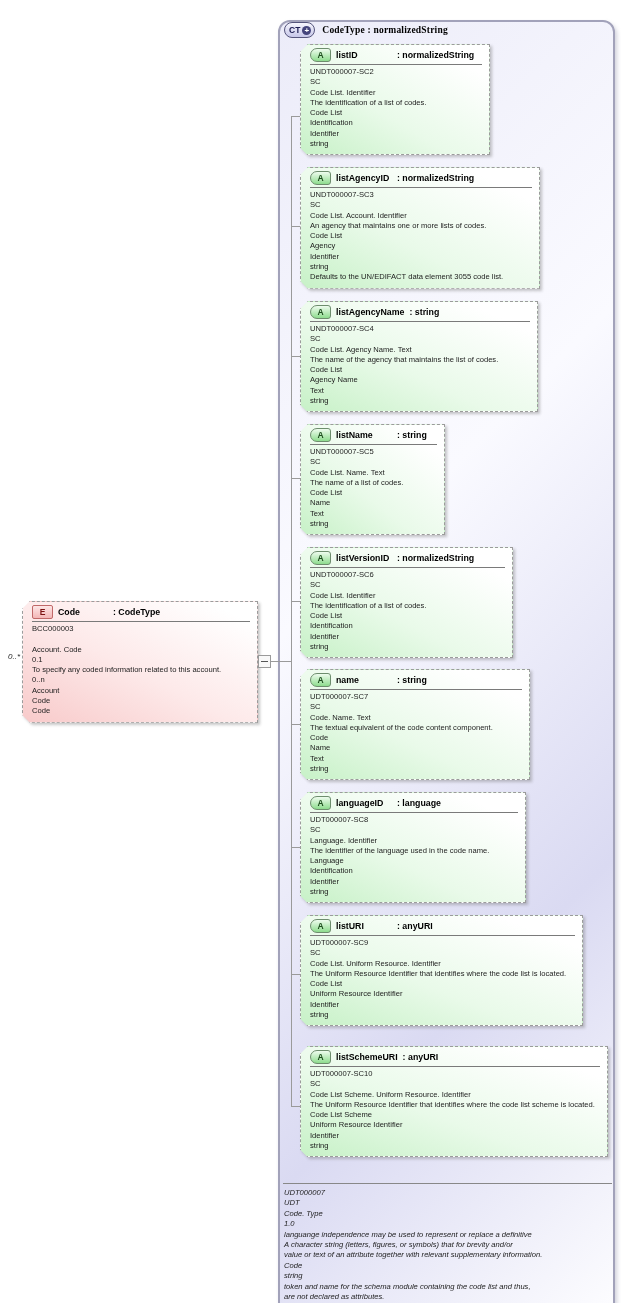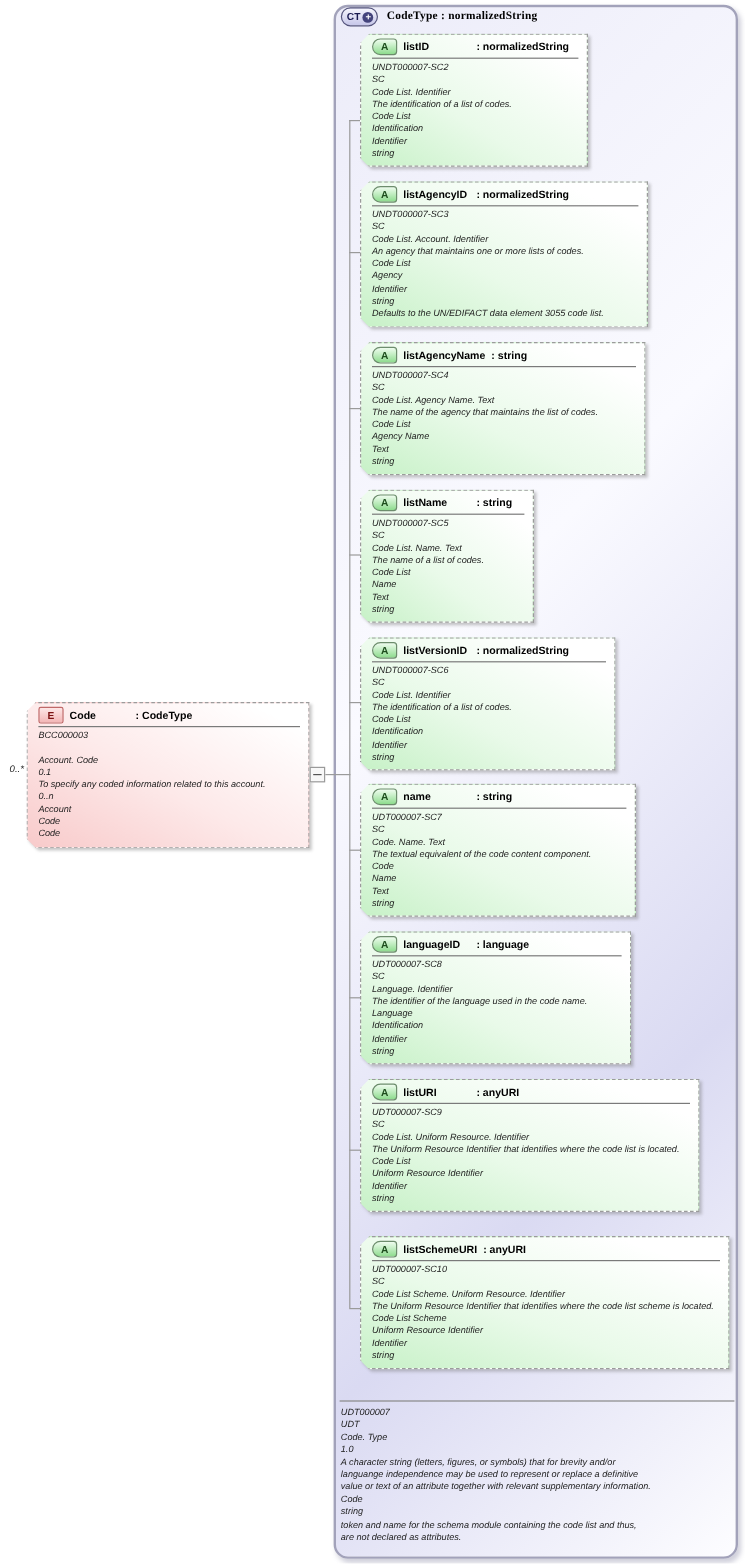--- a/index.html
+++ b/index.html
@@ -1,17 +1,17 @@
 <!DOCTYPE html>
 <html><head>
 <meta charset="utf-8">
 <style>
   html,body{margin:0;padding:0;background:#ffffff;}
   body{width:621px;height:1303px;position:relative;font-family:"Liberation Sans",sans-serif;overflow:hidden;}
-  .stage{position:absolute;inset:0;}
+  .stage{position:absolute;inset:0;margin-top:16px;}
 
   
   .ct-container{position:absolute;left:278px;top:4px;width:337px;height:1295px;box-sizing:border-box;
     border:2px solid #a2a2ba;border-radius:12px;
     background:linear-gradient(135deg,#ececf9 0%,#fafaff 38%,#dadaf2 72%,#fdfdff 100%);
     box-shadow:2px 3px 4px rgba(150,150,175,.45);}
   .ct-head{position:absolute;left:284px;top:6px;display:flex;align-items:center;gap:7px;z-index:5;}
   .ct-badge{display:inline-flex;align-items:center;gap:2px;height:14px;padding:0 3px 0 4px;
     border:1.5px solid #55557c;border-radius:8px;
     background:linear-gradient(#f5f5fd,#c7c7e9);color:#1a1a50;font-size:8.5px;font-weight:bold;}
@@ -34,21 +34,21 @@
   .box-head{display:flex;align-items:center;gap:5px;font-size:8.8px;font-weight:bold;color:#000000;white-space:nowrap;}
   .badge-a{display:inline-flex;align-items:center;justify-content:center;width:19px;height:12px;flex:0 0 19px;
     border:1px solid #6d8d6d;border-radius:7px 3px 3px 7px;
     background:linear-gradient(#eefcee,#8edc8e);color:#1d4d1d;font-size:8.5px;font-weight:bold;}
   .badge-e{display:inline-flex;align-items:center;justify-content:center;width:19px;height:12px;flex:0 0 19px;
     border:1px solid #c06868;border-radius:2px;
     background:linear-gradient(#fde6e6,#f3b6b6);color:#7c1212;font-size:8.5px;font-weight:bold;}
   .attr-name{min-width:56px;}
   .elem-name{min-width:50px;}
   .box-sep{border-top:1px solid #7a7a7a;margin:2px 1px 2px 0;}
-  .box-body{font-size:7.6px;font-style:italic;color:#1c1c1c;line-height:10.3px;}
+  .box-body{font-size:7.6px;color:#1c1c1c;line-height:10.3px;}
   .box-body .ln{min-height:10.3px;}
 
   
   .ct-footer-sep{position:absolute;left:283px;top:1167px;width:329px;height:1px;background:#888888;z-index:4;}
   .ct-footer{position:absolute;left:284px;top:1172px;width:326px;z-index:4;
     font-size:7.6px;font-style:italic;color:#1c1c1c;line-height:10.4px;}
 
   .multiplicity{position:absolute;left:8px;top:636px;font-size:8px;font-style:italic;color:#222222;z-index:4;}
 </style>
 </head>
@@ -294,22 +294,22 @@
         </div>
     </div>
   </div>
 
   <div class="ct-footer-sep"></div>
   <div class="ct-footer box-body" style="font-size:7.6px;">
       <div class="ln">UDT000007</div>
       <div class="ln">UDT</div>
       <div class="ln">Code. Type</div>
       <div class="ln">1.0</div>
+      <div class="ln">languange independence may be used to represent or replace a definitive</div>
       <div class="ln">A character string (letters, figures, or symbols) that for brevity and/or</div>
-      <div class="ln">languange independence may be used to represent or replace a definitive</div>
       <div class="ln">value or text of an attribute together with relevant supplementary information.</div>
       <div class="ln">Code</div>
       <div class="ln">string</div>
       <div class="ln">token and name for the schema module containing the code list and thus,</div>
       <div class="ln">are not declared as attributes.</div>
     </div>
 
 </div>
 
 </body></html>

